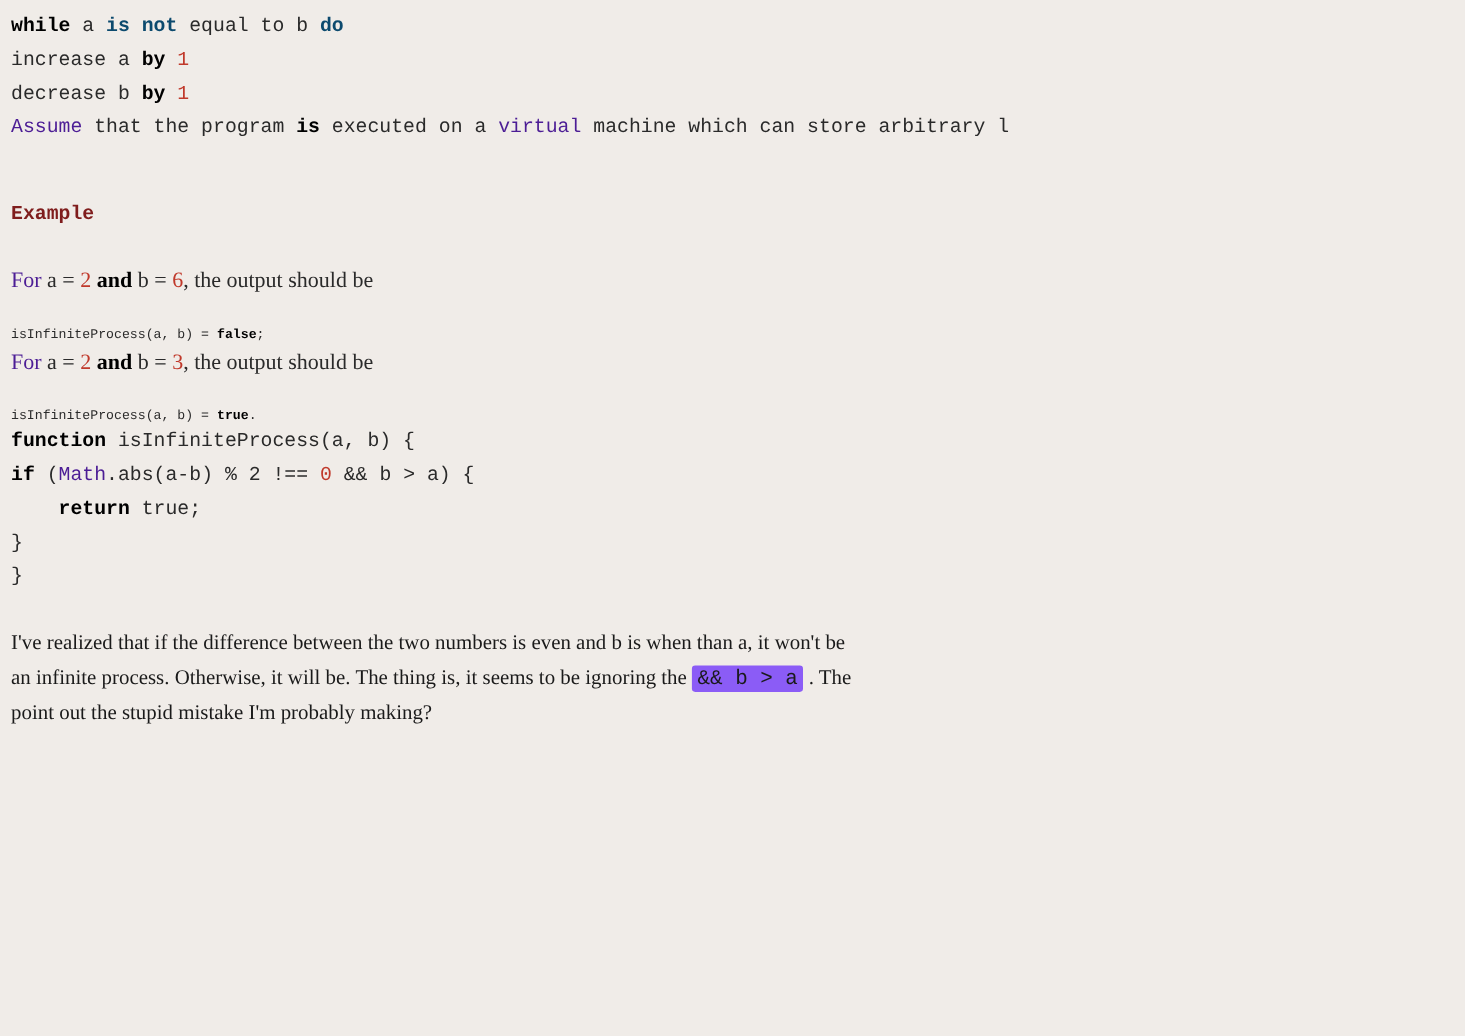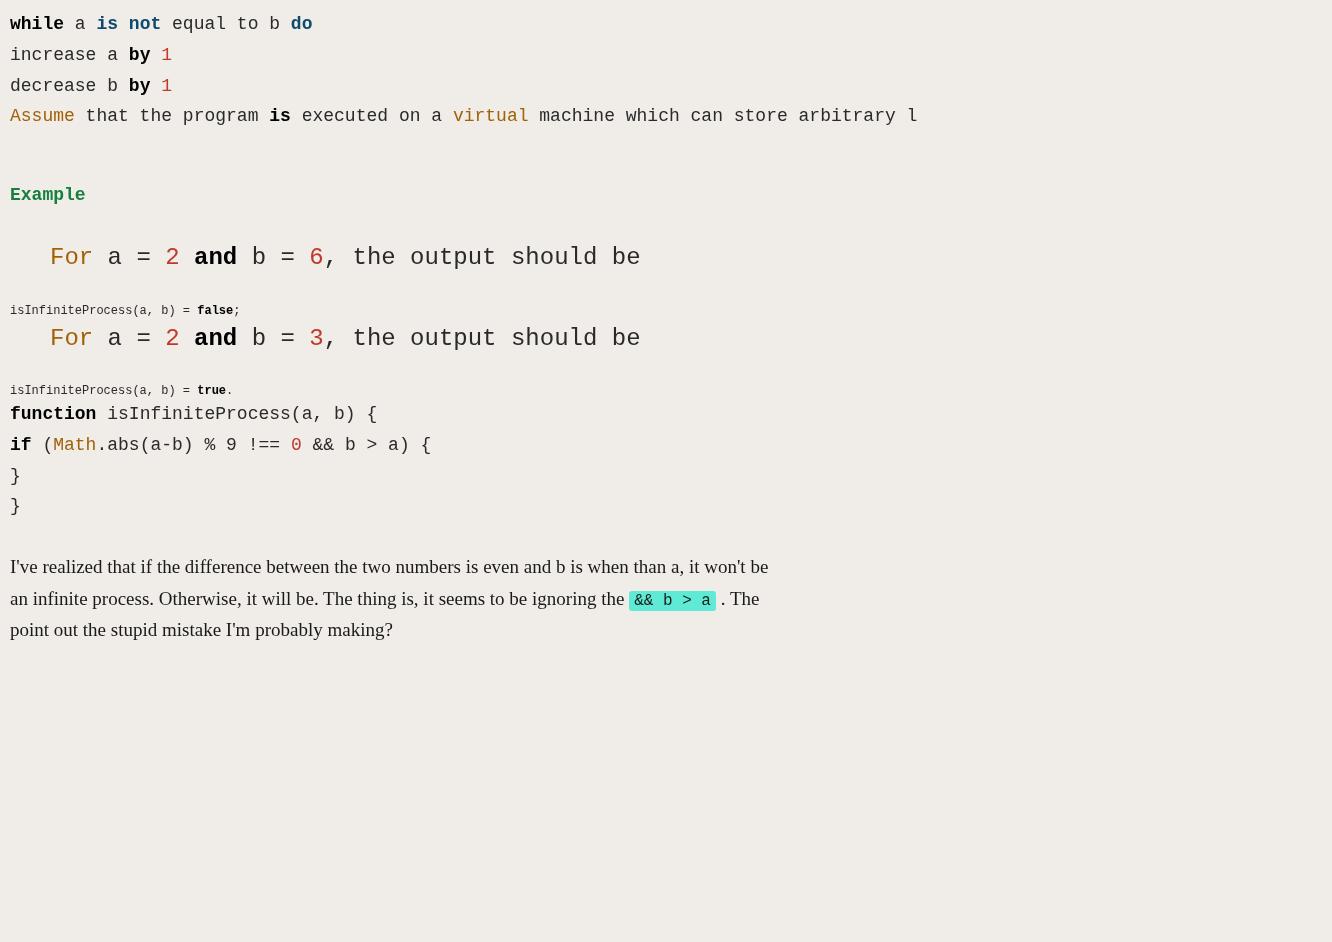--- a/index.html
+++ b/index.html
@@ -33,48 +33,47 @@
     .kw-blue {
       color: #000000;
       font-weight: bold;
     }
 
     .kw-red {
       color: #c0392b;
     }
 
     .kw-teal {
-      color: #a16207;
+      color: #4c1d95;
     }
 
     .kw-dark-blue {
       color: #0c4a6e;
       font-weight: bold;
     }
 
     .normal-text {
       color: #2a2a2a;
     }
 
     .section-label {
-      color: #15803d;
+      color: #7f1d1d;
       font-family: 'Courier New', Courier, monospace;
       font-size: 18px;
       font-weight: bold;
       margin-top: 30px;
       margin-bottom: 12px;
     }
 
     .prose-line {
-      font-family: Liberation Mono, monospace;
-      font-size: 24px;
+      font-family: Liberation Serif, serif;
+      font-size: 20px;
       color: #2a2a2a;
       line-height: 1.6;
       margin-bottom: 4px;
-      margin-left: 40px;
     }
 
     .prose-output {
       font-family: Liberation Mono, monospace;
       font-size: 12px;
       color: #2a2a2a;
       margin-bottom: 2px;
     }
 
     .blank-line {
@@ -93,22 +92,22 @@
       font-family: Georgia, serif;
       font-size: 19px;
       color: #1a1a1a;
       line-height: 1.65;
       margin-top: 30px;
       max-width: 1290px;
     }
 
     .inline-code {
       font-family: 'Courier New', Courier, monospace;
-      font-size: 16px;
-      background-color: #5eead4;
+      font-size: 19px;
+      background-color: #8b5cf6;
       padding: 1px 5px;
       border-radius: 3px;
       color: #1a1a1a;
     }
   </style>
 </head>
 <body>
 
 <div class="content-area">
 
@@ -132,22 +131,23 @@
 
   <div class="prose-line"><span class="kw-teal">For</span><span> a = </span><span class="kw-red">2</span><span> </span><span class="kw-blue">and</span><span> b = </span><span class="kw-red">3</span><span>, the output should be</span></div>
 
   <div class="blank-line"></div>
 
   <div class="prose-output"><span>isInfiniteProcess(a, b) = </span><span class="kw-blue">true</span><span>.</span></div>
 
 
   <div class="code-block"><span class="kw-blue">function</span><span class="normal-text"> isInfiniteProcess(a, b) {</span></div>
 
-  <div class="code-block"><span class="kw-blue">if</span><span class="normal-text"> (</span><span class="kw-teal">Math</span><span class="normal-text">.abs(a-b) % 9 !== </span><span class="kw-red">0</span><span class="normal-text"> &amp;&amp; b &gt; a) {</span></div>
+  <div class="code-block"><span class="kw-blue">if</span><span class="normal-text"> (</span><span class="kw-teal">Math</span><span class="normal-text">.abs(a-b) % 2 !== </span><span class="kw-red">0</span><span class="normal-text"> &amp;&amp; b &gt; a) {</span></div>
 
+  <div class="code-block"><span class="normal-text">    </span><span class="kw-blue">return</span><span class="normal-text"> true;</span></div>
 
   <div class="code-block"><span class="normal-text">}</span></div>
 
 
   <div class="code-block"><span class="normal-text">}</span></div>
 
   <div class="final-prose">
     <p>I've realized that if the difference between the two numbers is even and b is when than a, it won't be</p>
     <p>an infinite process. Otherwise, it will be. The thing is, it seems to be ignoring the <span class="inline-code">&amp;&amp; b &gt; a</span> . The</p>
     <p>point out the stupid mistake I'm probably making?</p>

